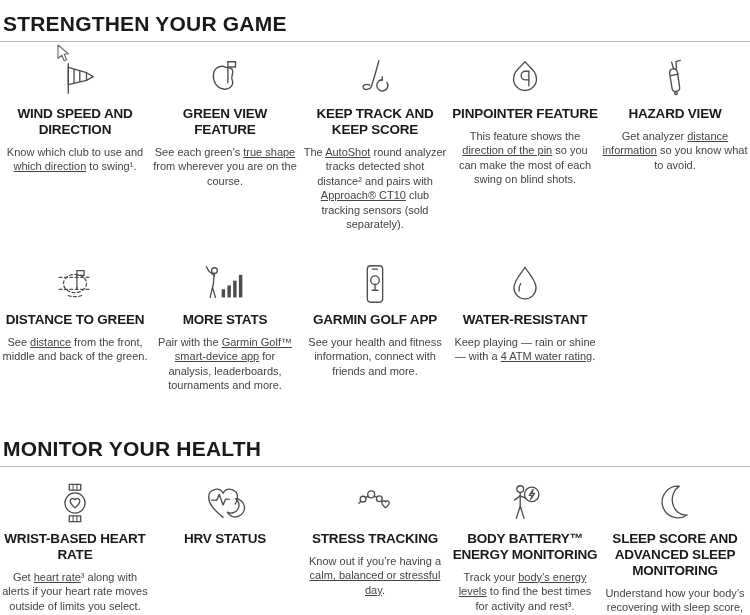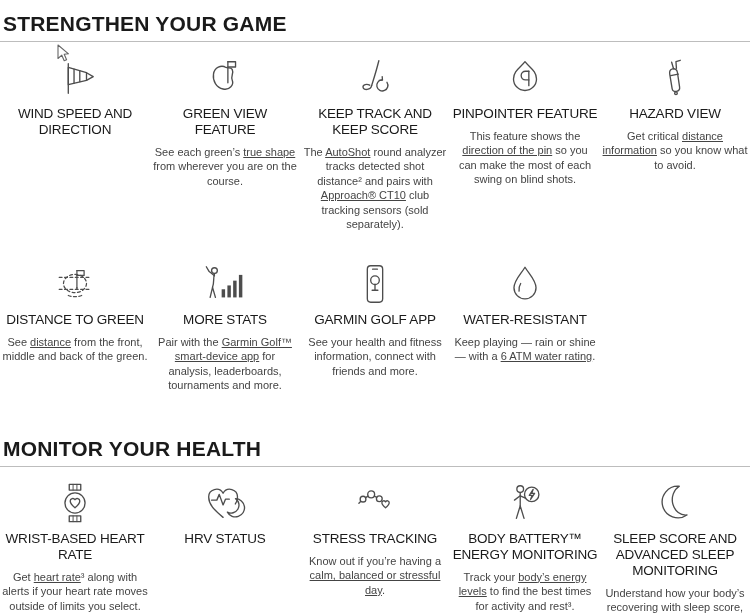--- a/index.html
+++ b/index.html
@@ -44,21 +44,21 @@
   .icon-box {
     height: 52px;
     display: flex;
     align-items: center;
     justify-content: center;
   }
   .f-title {
     margin: 2px 0 7px 0;
     font-size: 13.5px;
     line-height: 1.18;
-    font-weight: 400;
+    font-weight: 700;
     font-stretch: condensed;
     letter-spacing: -0.2px;
     color: #1a1a1a;
   }
   .f-body {
     margin: 0;
     font-size: 11px;
     line-height: 1.32;
     color: #444444;
   }
@@ -89,20 +89,21 @@
       <div class="cell">
         <div class="icon-box">
           <svg class="ic" width="46" height="46" viewBox="0 0 48 48" fill="none" stroke="#4d4d4d" stroke-width="1.4" stroke-linecap="round" stroke-linejoin="round">
             <path d="M17 9 V40"></path>
             <path d="M17 13 L36 18.5 L36 26.5 L17 31 Z"></path>
             <path d="M23 14.7 V29.4 M29 16.4 V27.8"></path>
             <path d="M36 18.5 L43 22.5 L36 26.5"></path>
           </svg>
         </div>
         <h3 class="f-title">WIND SPEED AND DIRECTION</h3>
+        <p class="f-body"><span>Know which club to use and </span><span class="u">which direction</span><span> to swing¹.</span></p>
       </div>
 
       <div class="cell">
         <div class="icon-box">
           <svg class="ic" width="46" height="46" viewBox="0 0 48 48" fill="none" stroke="#4d4d4d" stroke-width="1.4" stroke-linecap="round" stroke-linejoin="round">
             <path d="M25 13 C20 10 13 13 12 20 C11 27 15 34 22 35.5 C29 37 33.5 31 31.5 26 C29.8 22 33.5 19 31.5 15 C30 12.3 27 14 25 13 Z"></path>
             <path d="M27 7 V29"></path>
             <path d="M27 7 H35 V12.5 H27"></path>
           </svg>
         </div>
@@ -138,21 +139,21 @@
       <div class="cell">
         <div class="icon-box">
           <svg class="ic" width="46" height="46" viewBox="0 0 48 48" fill="none" stroke="#4d4d4d" stroke-width="1.4" stroke-linecap="round" stroke-linejoin="round">
             <path d="M21.5 14.5 C19 15 18 17 18.5 20 L21 35 C21.4 37.5 23 38.5 25.5 38 C28 37.5 29.2 36 28.8 33.5 L26.5 18 C26 15 24 14 21.5 14.5 Z"></path>
             <path d="M22.5 14.3 L20.5 7.5 M25.5 14 L25 7 L29.5 5.5"></path>
             <path d="M19.5 21.5 L27.5 20"></path>
             <circle cx="25" cy="39.8" r="1.4"></circle>
           </svg>
         </div>
         <h3 class="f-title">HAZARD VIEW</h3>
-        <p class="f-body"><span>Get critical </span><span class="u">distance information</span><span> so you know what to avoid.</span></p>
+        <p class="f-body"><span>Get analyzer </span><span class="u">distance information</span><span> so you know what to avoid.</span></p>
       </div>
     </div>
 
     <div class="row">
 
       <div class="cell">
         <div class="icon-box">
           <svg class="ic" width="46" height="46" viewBox="0 0 48 48" fill="none" stroke="#4d4d4d" stroke-width="1.3" stroke-linecap="round" stroke-linejoin="round">
             <ellipse cx="24" cy="23.5" rx="12" ry="9.5" stroke-dasharray="3 2.6"></ellipse>
             <path d="M7.5 17 H40.5" stroke-dasharray="3 2.6"></path>
@@ -199,21 +200,21 @@
       </div>
 
       <div class="cell">
         <div class="icon-box">
           <svg class="ic" width="46" height="46" viewBox="0 0 48 48" fill="none" stroke="#4d4d4d" stroke-width="1.4" stroke-linecap="round" stroke-linejoin="round">
             <path d="M24 6.5 C28.5 14 35.5 20 35.5 28 A11.5 11.5 0 1 1 12.5 28 C12.5 20 19.5 14 24 6.5 Z"></path>
             <path d="M19.5 23.5 C18 26 17.3 29 17.8 31.5"></path>
           </svg>
         </div>
         <h3 class="f-title">WATER-RESISTANT</h3>
-        <p class="f-body"><span>Keep playing — rain or shine — with a </span><span class="u">6 ATM water rating</span><span>.</span></p>
+        <p class="f-body"><span>Keep playing — rain or shine — with a </span><span class="u">4 ATM water rating</span><span>.</span></p>
       </div>
 
       <div class="cell"></div>
     </div>
   </section>
 
   <section class="sec-health">
     <h2 class="sec-title">MONITOR YOUR HEALTH</h2>
 
     <div class="row">

